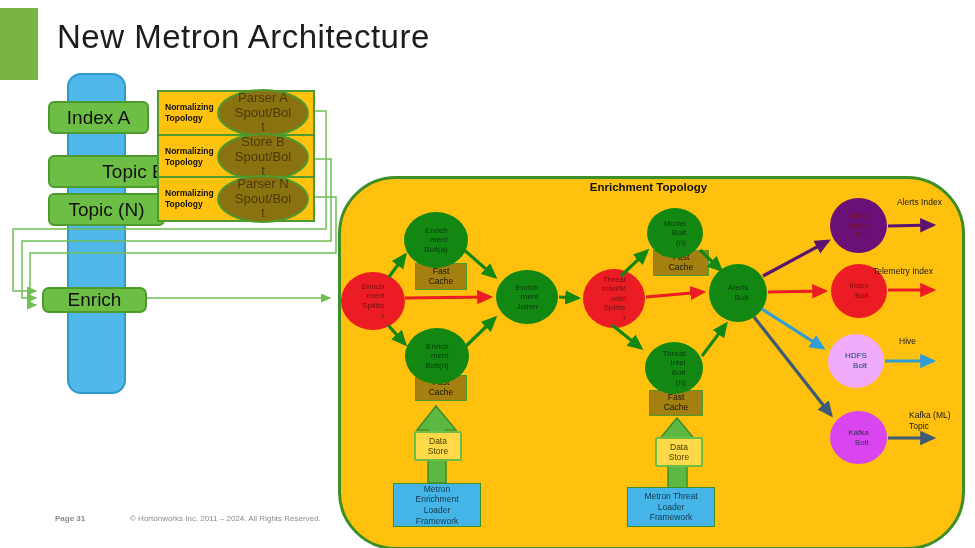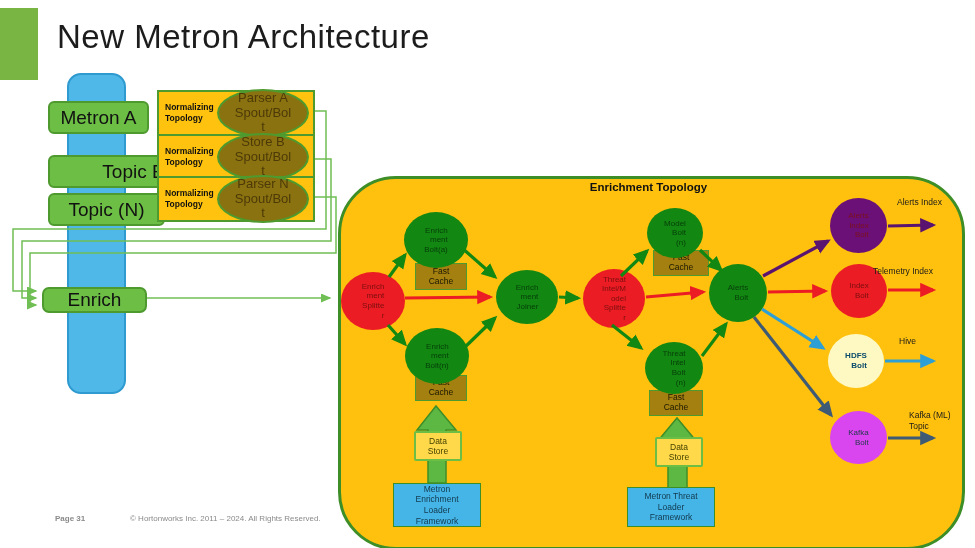--- a/index.html
+++ b/index.html
@@ -26,21 +26,21 @@
           font-size:13px;color:#4d3a08;text-align:center;line-height:1.15;}
   
   .bigbox{left:338px;top:176px;width:621px;height:368px;background:#FFC10E;border:3px solid #3E8E28;border-radius:58px;z-index:3;}
   .bigtitle{left:338px;top:181px;width:621px;text-align:center;font-size:11.5px;font-weight:bold;color:#111;z-index:4;}
   
   .node{border-radius:50%;display:flex;align-items:center;justify-content:center;text-align:right;
         font-size:8px;line-height:1.2;z-index:5;}
   .red{background:#EC1C24;color:#7a0f0f;}
   .grn{background:#128712;color:#07400a;}
   .pur{background:#6B1077;color:#7b1020;}
-  .blu{background:#fef9c3;color:#0a4a6a;font-weight:bold;}
+  .blu{background:#f0abfc;color:#0a4a6a;}
   .sla{background:#d946ef;color:#1e3848;}
   
   .cache{background:#A3800F;border:1.5px solid #4E9A2E;display:flex;align-items:center;justify-content:center;
          font-size:8.5px;color:#1b1603;text-align:center;line-height:1.15;z-index:4;}
   .store{background:#FFD94A;border:2px solid #6CBE45;border-radius:2px;display:flex;align-items:center;justify-content:center;
          font-size:8.5px;color:#454200;text-align:center;line-height:1.2;z-index:6;}
   .fw{background:#45B5E8;border:1.5px solid #3E8E28;display:flex;align-items:center;justify-content:center;
       font-size:8.5px;color:#12384c;text-align:center;line-height:1.25;z-index:5;}
   .outlbl{font-size:8.5px;color:#1a1a1a;line-height:1.25;z-index:6;}
   
@@ -53,21 +53,21 @@
 </head>
 <body>
 
 <div id="canvas">
 
   <div class="abs accent"></div>
   <div class="abs title">New Metron Architecture</div>
 
   <div class="abs bus"></div>
   <div class="abs topic t-a">
-      <span>Metron A</span>
+      <span>Index A</span>
     </div>
   <div class="abs topic t-b">
       <span>Topic B</span>
     </div>
   <div class="abs topic t-n">
       <span>Topic (N)</span>
     </div>
   <div class="enrich">
       <span>Enrich</span>
     </div>

